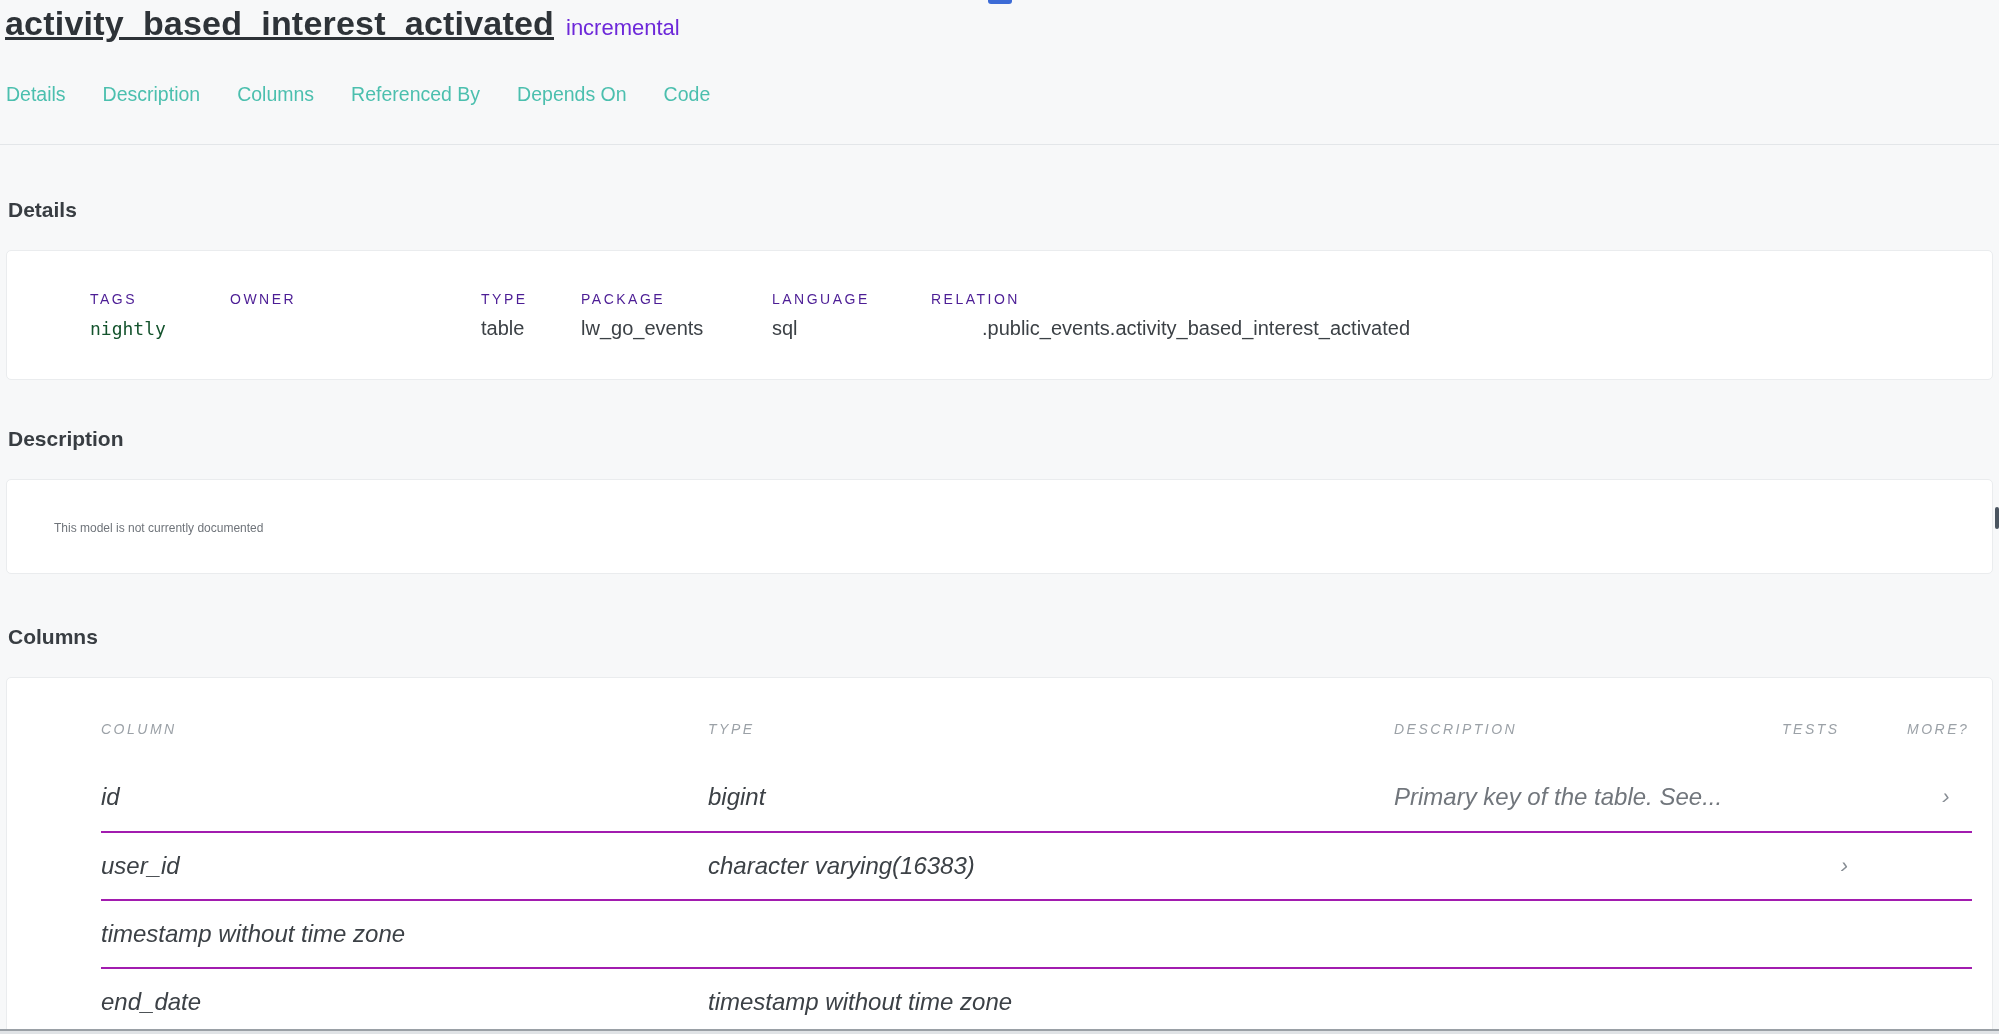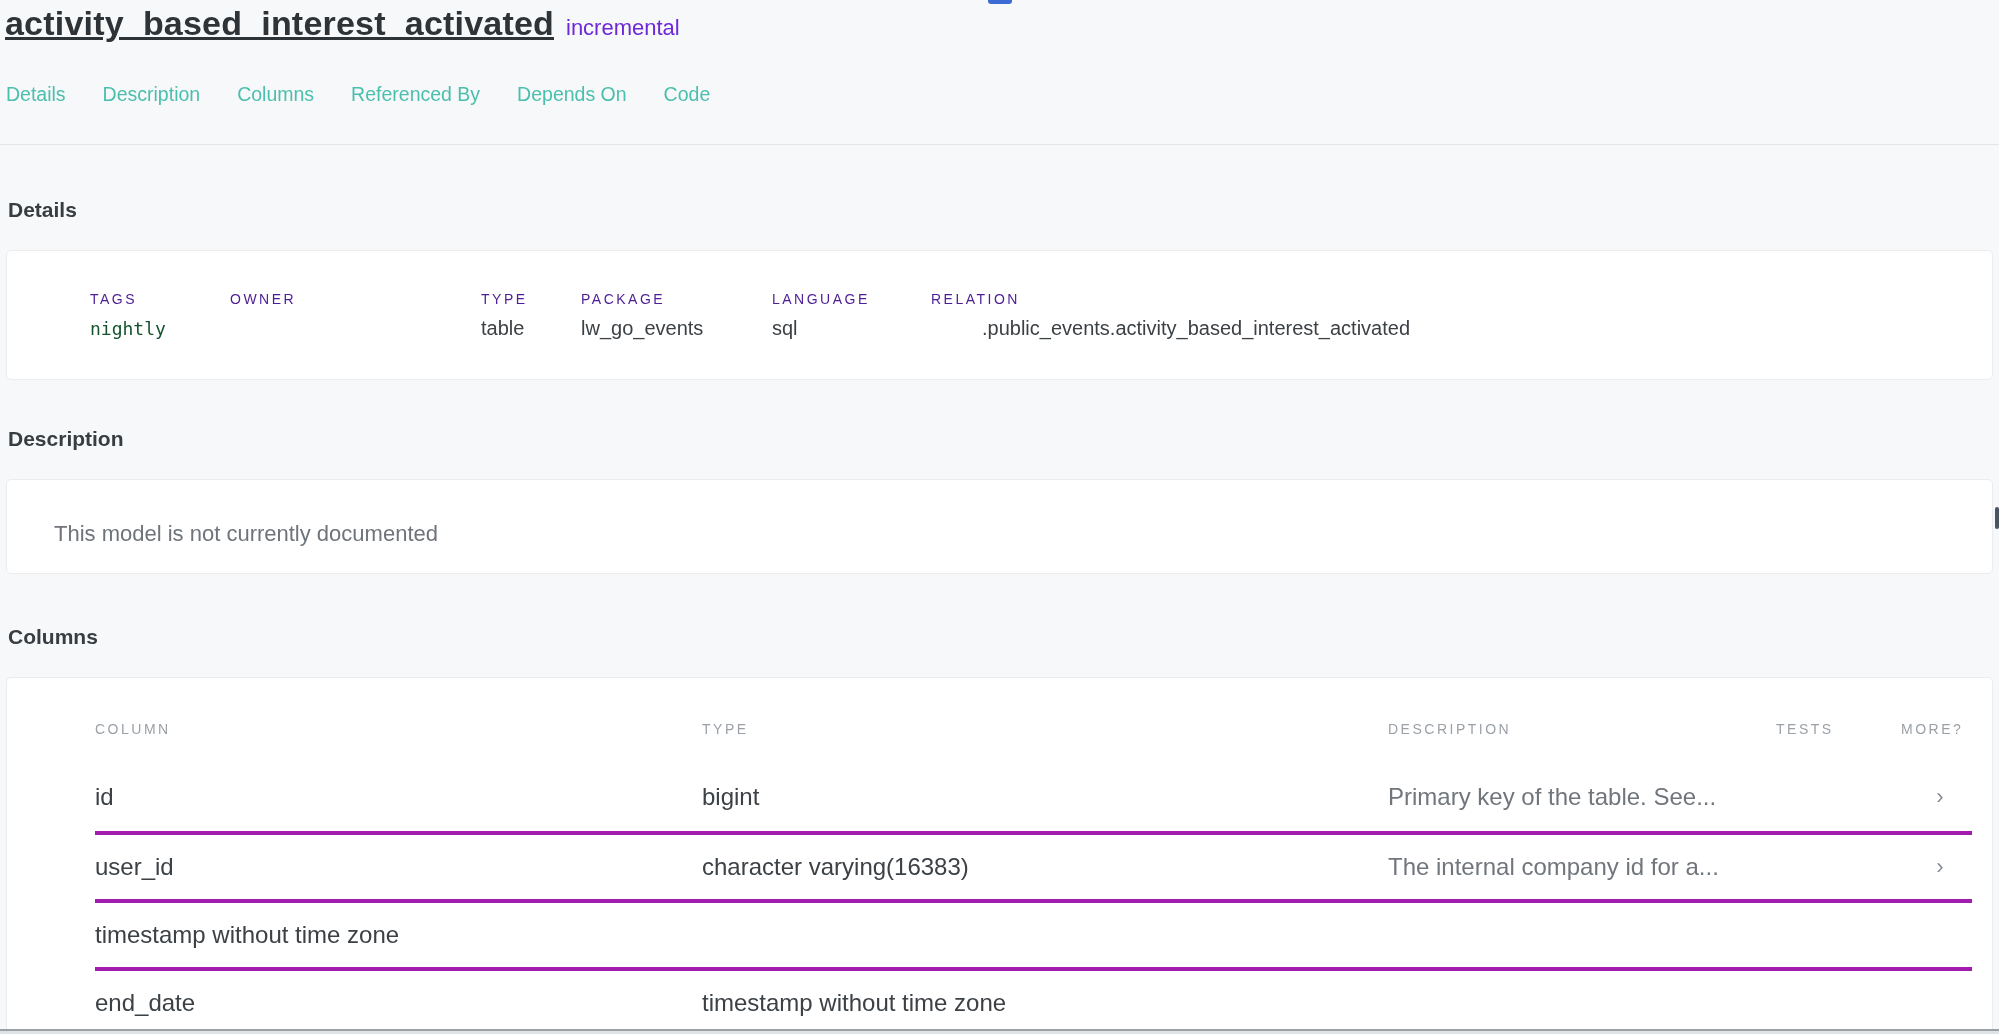--- a/index.html
+++ b/index.html
@@ -35,30 +35,30 @@
   
   .field { position:absolute; top:0; height:100%; }
   .field-label { position:absolute; top:40px; font-size:14px; letter-spacing:2.5px; color:#4c1d95; white-space:nowrap; }
   .field-value { position:absolute; top:66px; font-size:20px; color:#3c4146; white-space:nowrap; }
   .f-tags { left:83px; }  .f-owner { left:223px; }  .f-type { left:474px; }
   .f-package { left:574px; }  .f-language { left:765px; }  .f-relation { left:924px; }
   .f-relation .field-value { left:51px; }
   .tag-link { font-family:"DejaVu Sans Mono", monospace; font-size:18px; color:#14532d; cursor:pointer; }
 
   
-  .description-body { position:absolute; left:47px; top:41px; font-size:22px; color:#6f747a; }
+  .description-body { position:absolute; left:47px; top:41px; font-size:12px; color:#6f747a; }
 
   
-  .tbl { position:absolute; left:88px; top:0; right:20px; }
+  .tbl { position:absolute; left:94px; top:0; right:20px;font-style:italic; }
   .tbl-grid { display:grid; grid-template-columns:607px 686px 388px 125px 78px; align-items:center; }
   .tbl-head { padding-top:43px; }
   .tbl-head .th { font-size:14px; letter-spacing:2.5px; color:#9ba1a7; white-space:nowrap; }
   .tbl-body { margin-top:26px; }
   .tbl-row { height:68px; cursor:pointer; }
-  .tbl-row + .tbl-row { border-top:4px solid #a21caf; }
+  .tbl-row + .tbl-row { border-top:2px solid #a21caf; }
   .cell-name, .cell-type { font-size:24px; color:#3c4146; }
   .cell-desc { font-size:24px; color:#71767c; }
   .cell-tests { font-size:19px; color:#71767c; }
   .cell-more { font-size:22px; color:#878d94; text-align:center; }
 
   
   .scrollbar-thumb { position:absolute; left:1995px; top:507px; width:4px; height:22px;
     background:#4b5560; border-radius:2px; }
   .bottom-line { position:absolute; left:0; top:1029px; width:1999px; height:2px; background:#9aa0a6; }
   .bottom-strip { position:absolute; left:0; top:1031px; width:1999px; height:3px; background:#e0e3e6; }
@@ -128,21 +128,20 @@
       <div class="tbl-grid tbl-row">
         <div class="cell-name">id</div>
         <div class="cell-type">bigint</div>
         <div class="cell-desc">Primary key of the table. See...</div>
         <div class="cell-tests"></div>
         <div class="cell-more">›</div>
       </div>
       <div class="tbl-grid tbl-row">
         <div class="cell-name">user_id</div>
         <div class="cell-type">character varying(16383)</div>
-        <div class="cell-desc">The internal company id for a...</div>
         <div class="cell-tests"></div>
         <div class="cell-more">›</div>
       </div>
       <div class="tbl-grid tbl-row">
         <div class="cell-type">timestamp without time zone</div>
         <div class="cell-desc"></div>
         <div class="cell-tests"></div>
         <div class="cell-more"></div>
       </div>
       <div class="tbl-grid tbl-row">

